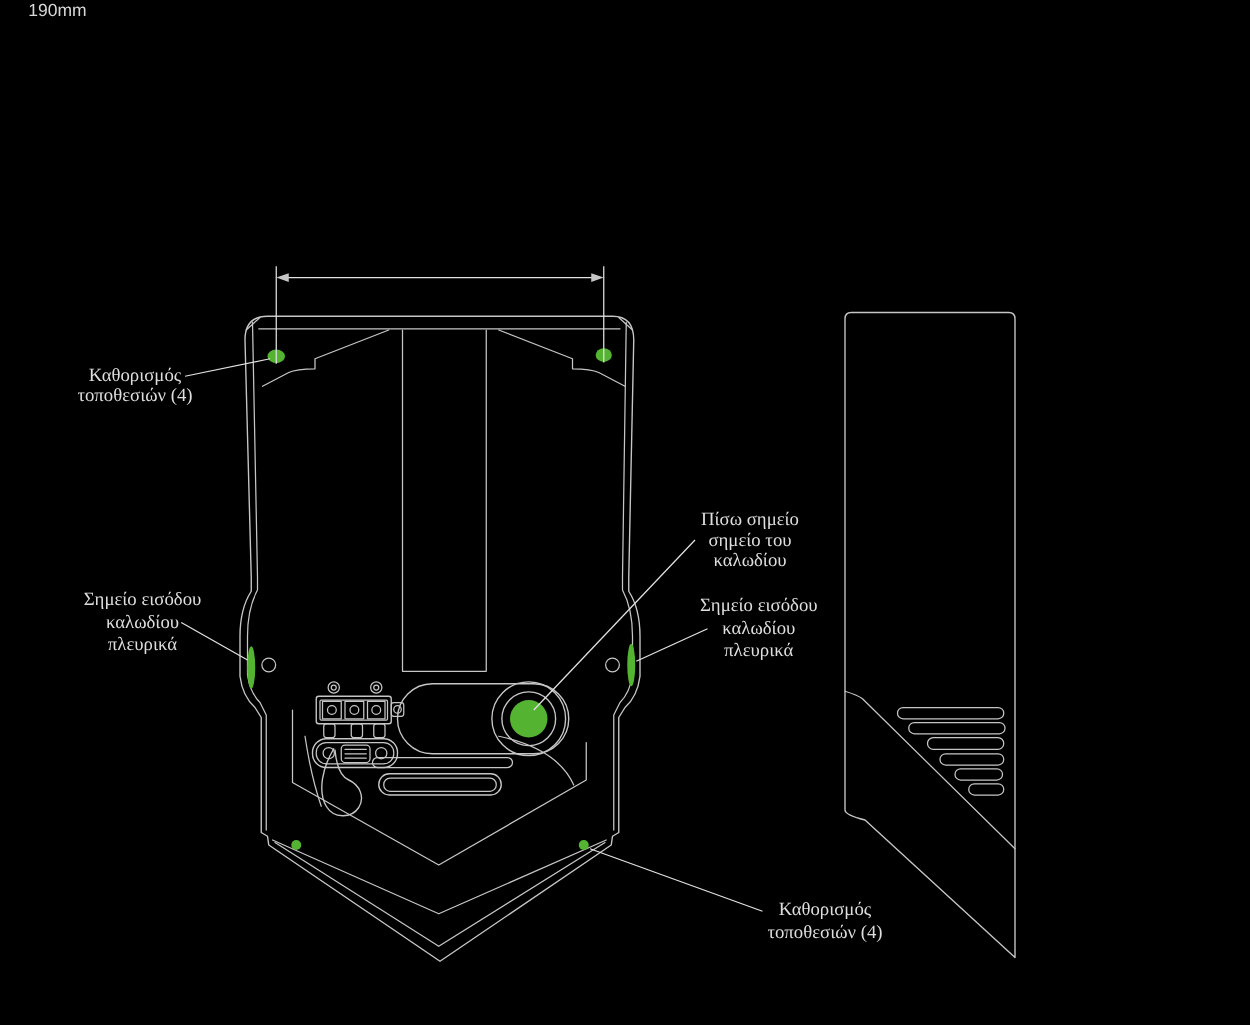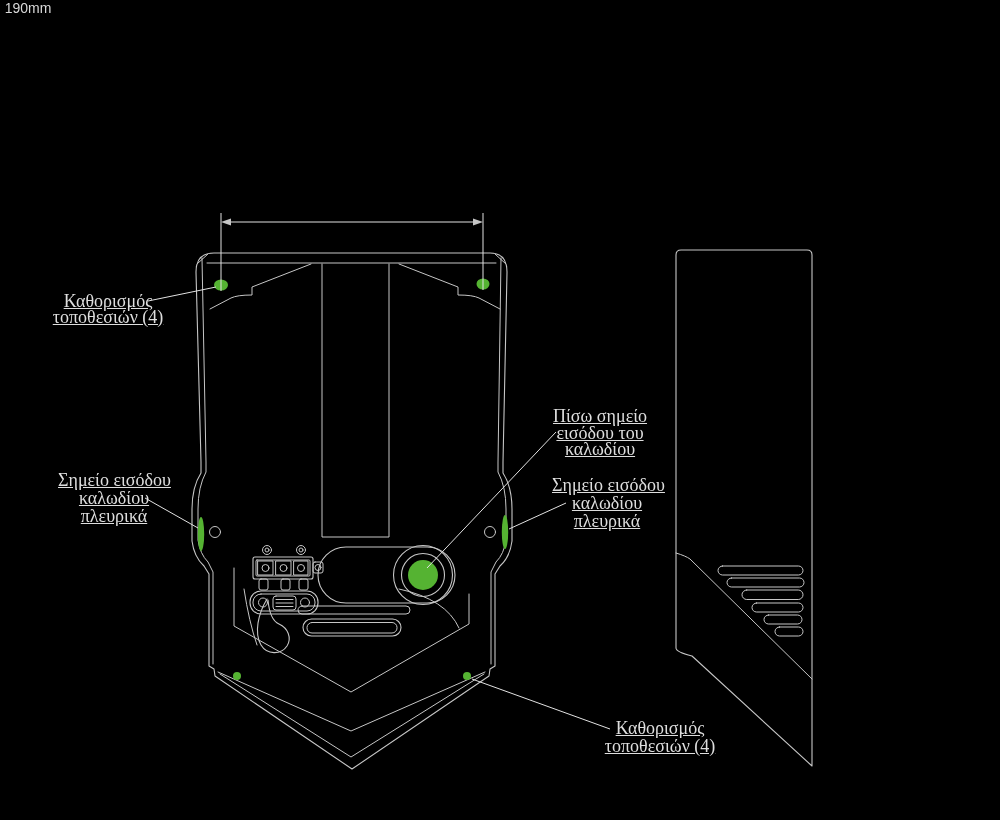--- a/index.html
+++ b/index.html
@@ -10,29 +10,29 @@
     position:relative;width:1000px;height:820px;overflow:hidden;
     background:var(--background);
     font-family:"Liberation Serif",serif;color:var(--text);
   }
   svg{position:absolute;left:0;top:0;display:block;}
   .ln{fill:none;stroke:var(--line);stroke-width:1.1;stroke-linejoin:round;stroke-linecap:round;}
   .thin{stroke-width:1;}
   .grn{fill:var(--accent-green);stroke:none;}
   .ldr{fill:none;stroke:#e2e2e2;stroke-width:1;}
   .arrow{fill:var(--line);stroke:none;}
-  .lbl{position:absolute;text-align:center;font-size:18px;color:var(--text);text-decoration:underline;}
+  .lbl{position:absolute;text-align:center;font-size:15px;color:var(--text);}
   .lbl div{white-space:nowrap;}
   #label-fixing-top{left:43px;top:294px;width:130px;line-height:15.5px;}
   #label-side-left{left:58px;top:471px;width:112px;line-height:18px;}
   #label-rear{left:548px;top:408px;width:104px;line-height:16.5px;}
   #label-side-right{left:552px;top:476px;width:110px;line-height:18px;}
   #label-fixing-bottom{left:598px;top:719px;width:124px;line-height:18px;}
   #dim-label{left:322px;top:201px;width:56px;text-align:center;
-    font-family:"Liberation Sans",sans-serif;font-size:14px;color:#d8d8d8;}
+    font-family:"Liberation Sans",sans-serif;font-size:14px;color:#d8d8d8;padding-left:18px;}
 </style>
 </head>
 <body>
 
 <div class="stage">
 
   <svg width="1000" height="820" viewBox="0 0 1000 820">
 
     <g>
 
@@ -156,21 +156,21 @@
   </div>
 
   <div class="lbl" id="label-side-left">
     <div>Σημείο εισόδου</div>
     <div>καλωδίου</div>
     <div>πλευρικά</div>
   </div>
 
   <div class="lbl" id="label-rear">
     <div>Πίσω σημείο</div>
-    <div>εισόδου του</div>
+    <div>σημείο του</div>
     <div>καλωδίου</div>
   </div>
 
   <div class="lbl" id="label-side-right">
     <div>Σημείο εισόδου</div>
     <div>καλωδίου</div>
     <div>πλευρικά</div>
   </div>
 
   <div class="lbl" id="label-fixing-bottom">

